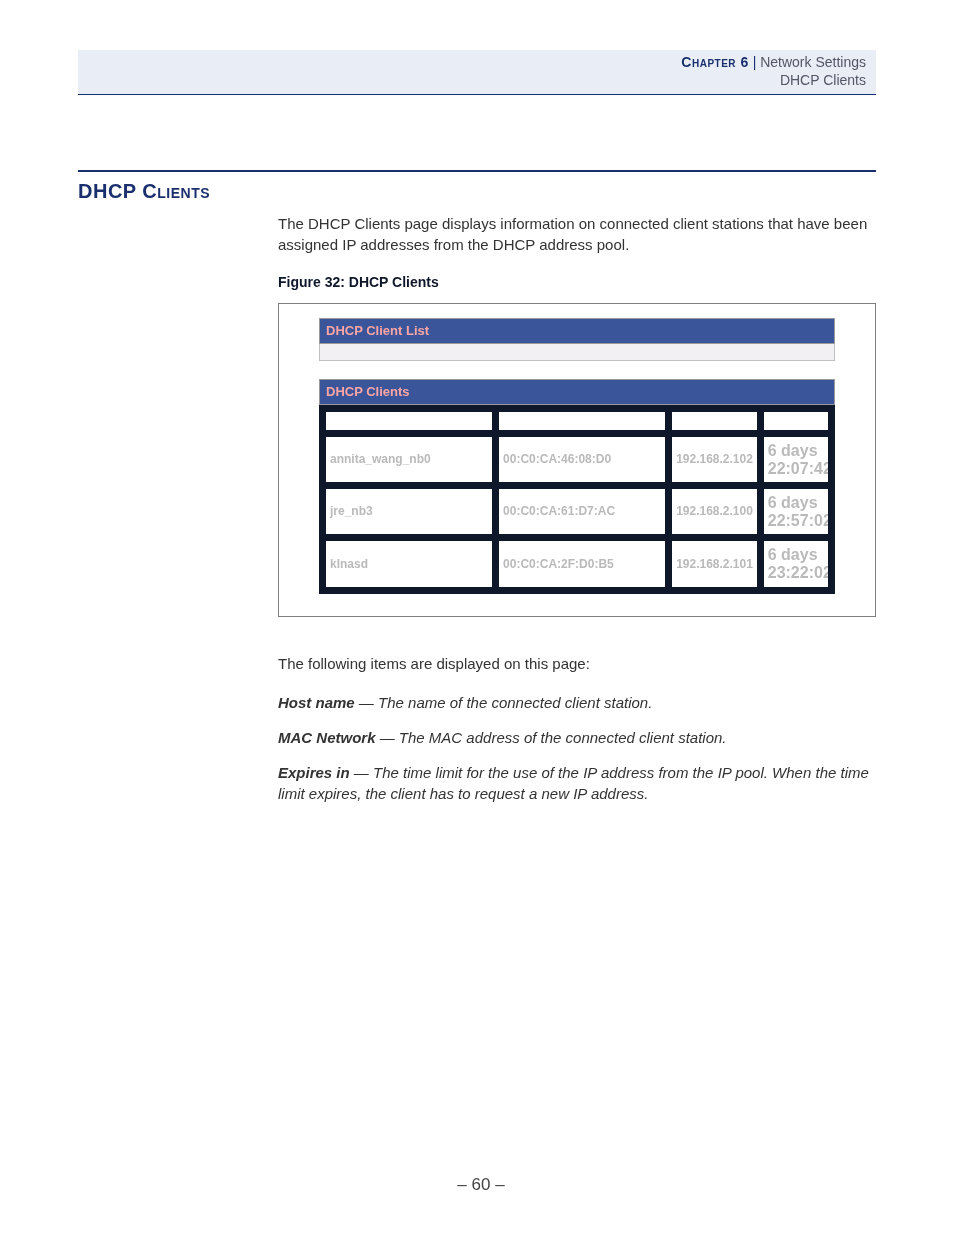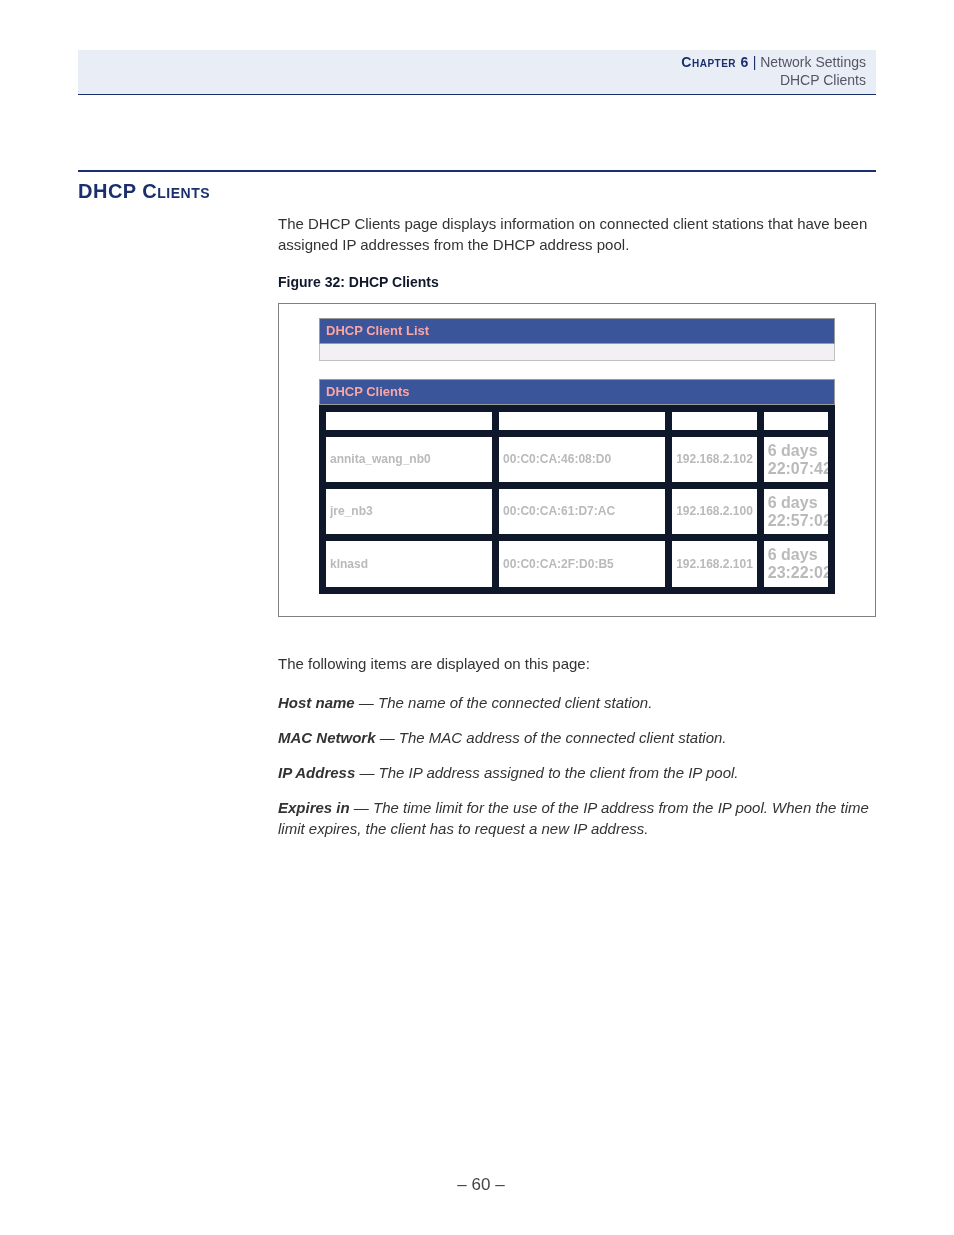--- a/index.html
+++ b/index.html
@@ -194,23 +194,20 @@
     <p>The following items are displayed on this page:</p>
 
     <div class="definitions">
       <p>
         <span class="term">Host name</span><span> — The name of the connected client station.</span>
       </p>
       <p>
         <span class="term">MAC Network</span><span> — The MAC address of the connected client station.</span>
       </p>
       <p>
-        <span class="term">IP Address</span><span> — The IP address assigned to the client from the IP pool.</span>
-      </p>
-      <p>
         <span class="term">Expires in</span><span> — The time limit for the use of the IP address from the IP pool. When the time limit expires, the client has to request a new IP address.</span>
       </p>
     </div>
 
   </div>
 
   <div class="page-number">–  60  –</div>
 
 </div>
 

